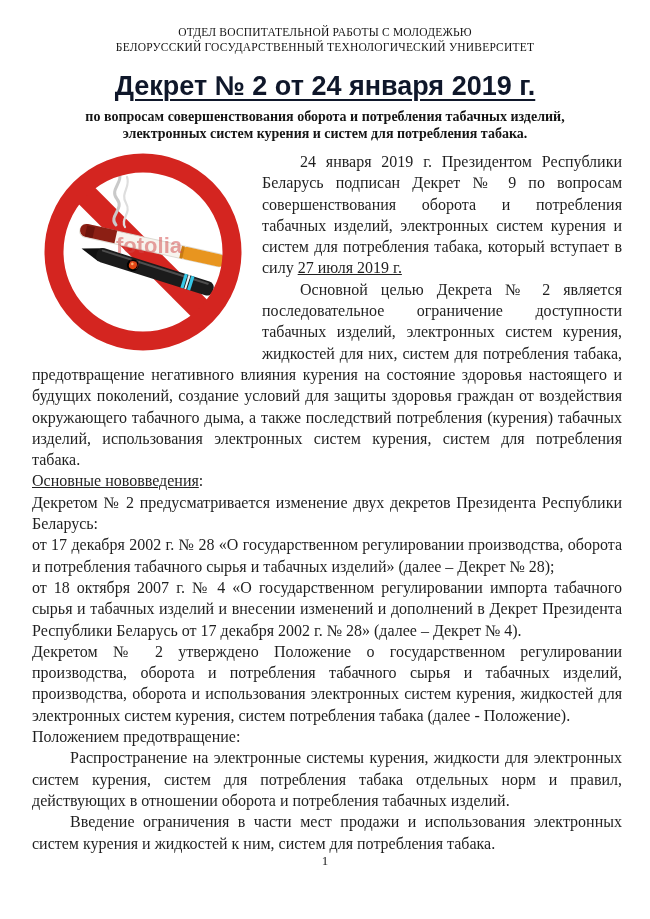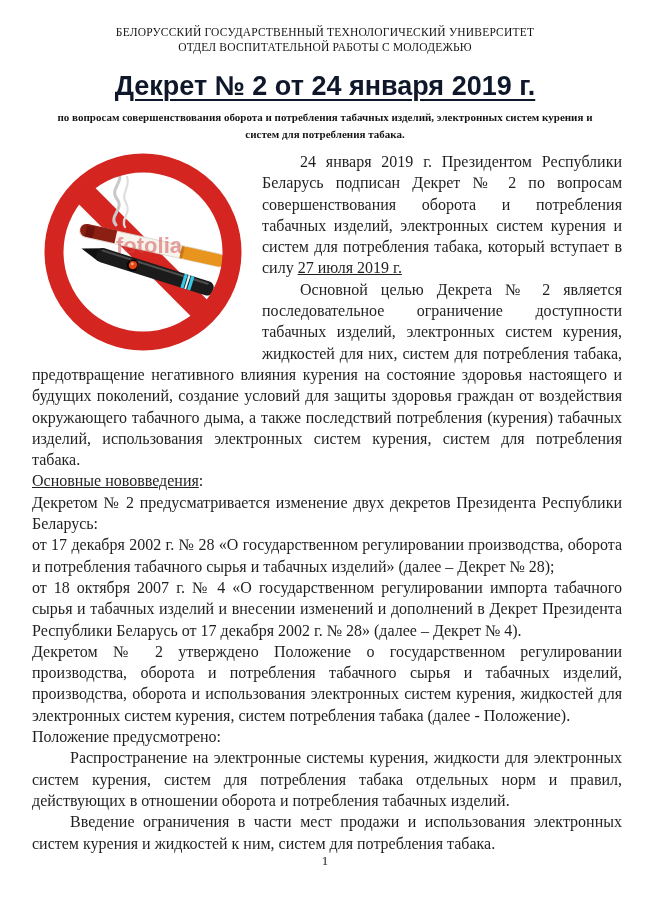--- a/index.html
+++ b/index.html
@@ -12,21 +12,21 @@
   .doc-header{padding-top:25px;text-align:center;line-height:15px;}
   .doc-header div{font-size:11.5px;letter-spacing:.2px;color:#151515;}
   .doc-title{
     margin-top:16px;text-align:center;
     font-family:"Liberation Sans", sans-serif;font-weight:bold;
     font-size:27px;color:#0f172a;
     text-decoration:underline;text-decoration-thickness:2px;text-underline-offset:4px;
   }
   .doc-subtitle{
     margin:7px auto 0 auto;max-width:540px;text-align:center;
-    font-weight:bold;font-size:11px;line-height:16.5px;color:#151515;
+    font-weight:bold;font-size:14px;line-height:16.5px;color:#151515;
   }
   .content{
     padding:9px 28px 0 32px;
     font-size:16px;line-height:21.3px;text-align:justify;
   }
   .content p{margin:0;}
   .content p.indent{text-indent:38px;}
   .b{font-weight:normal;}
   .u{text-decoration:underline;margin-top:48px;}
   figure.sign{
@@ -36,22 +36,22 @@
     position:absolute;left:0;right:0;bottom:50px;text-align:center;
     font-size:13px;color:#222;
   }
 </style>
 </head>
 <body>
 
 <div class="page">
 
   <div class="doc-header">
+    <div>ОТДЕЛ ВОСПИТАТЕЛЬНОЙ РАБОТЫ С МОЛОДЕЖЬЮ</div>
     <div>БЕЛОРУССКИЙ ГОСУДАРСТВЕННЫЙ ТЕХНОЛОГИЧЕСКИЙ УНИВЕРСИТЕТ</div>
-    <div>ОТДЕЛ ВОСПИТАТЕЛЬНОЙ РАБОТЫ С МОЛОДЕЖЬЮ</div>
   </div>
 
   <div class="doc-title">Декрет № 2 от 24 января 2019 г.</div>
 
   <div class="doc-subtitle">по вопросам совершенствования оборота и потребления табачных изделий, электронных систем курения и систем для потребления табака.</div>
 
   <div class="content">
 
     <figure class="sign">
       <svg viewBox="0 0 222 202" width="222" height="202">
@@ -90,28 +90,28 @@
         </g>
 
         <g font-family="Liberation Sans, sans-serif">
           <text x="117" y="100" text-anchor="middle" font-size="22" font-weight="bold" fill="rgba(210,70,70,0.5)">fotolia</text>
           <text x="103" y="114" text-anchor="middle" font-size="10" fill="rgba(210,70,70,0.42)">by</text>
         </g>
       </svg>
     </figure>
 
     <div id="paragraphs">
-        <p class="indent"><span class="b">24 января 2019 г.</span><span> Президентом Республики Беларусь подписан </span><span class="b">Декрет № 2 по вопросам совершенствования оборота и потребления табачных изделий, электронных систем курения и систем для потребления табака</span><span>, который вступает в силу </span><span class="b u">27 июля 2019 г.</span></p>
+        <p class="indent"><span class="b">24 января 2019 г.</span><span> Президентом Республики Беларусь подписан </span><span class="b">Декрет № 9 по вопросам совершенствования оборота и потребления табачных изделий, электронных систем курения и систем для потребления табака</span><span>, который вступает в силу </span><span class="b u">27 июля 2019 г.</span></p>
         <p class="indent"><span>Основной целью Декрета № 2 является последовательное ограничение доступности табачных изделий, электронных систем курения, жидкостей для них, систем для потребления табака, предотвращение негативного влияния курения на состояние здоровья настоящего и будущих поколений, создание условий для защиты здоровья граждан от воздействия окружающего табачного дыма, а также последствий потребления (курения) табачных изделий, использования электронных систем курения, систем для потребления табака.</span></p>
         <p class=""><span class="b u">Основные нововведения</span><span class="b">:</span></p>
         <p class=""><span>Декретом № 2 предусматривается изменение двух декретов Президента Республики Беларусь:</span></p>
         <p class=""><span>от 17 декабря 2002 г. № 28 «О государственном регулировании производства, оборота и потребления табачного сырья и табачных изделий» (далее – Декрет № 28);</span></p>
         <p class=""><span>от 18 октября 2007 г. № 4 «О государственном регулировании импорта табачного сырья и табачных изделий и внесении изменений и дополнений в Декрет Президента Республики Беларусь от 17 декабря 2002 г. № 28» (далее – Декрет № 4).</span></p>
         <p class=""><span>Декретом № 2 утверждено </span><span class="b">Положение о государственном регулировании производства, оборота и потребления табачного сырья и табачных изделий, производства, оборота и использования электронных систем курения, жидкостей для электронных систем курения, систем потребления табака</span><span> (далее - Положение).</span></p>
-        <p class=""><span class="b">Положение предусмотрено:</span></p>
+        <p class=""><span class="b">Положением предотвращение:</span></p>
         <p class="indent"><span>Распространение на электронные системы курения, жидкости для электронных систем курения, систем для потребления табака отдельных норм и правил, действующих в отношении оборота и потребления табачных изделий.</span></p>
         <p class="indent"><span>Введение ограничения в части мест продажи и использования электронных систем курения и жидкостей к ним, систем для потребления табака.</span></p>
       </div>
   </div>
 
   <div class="page-number">1</div>
 
 </div>
 
 </body></html>

